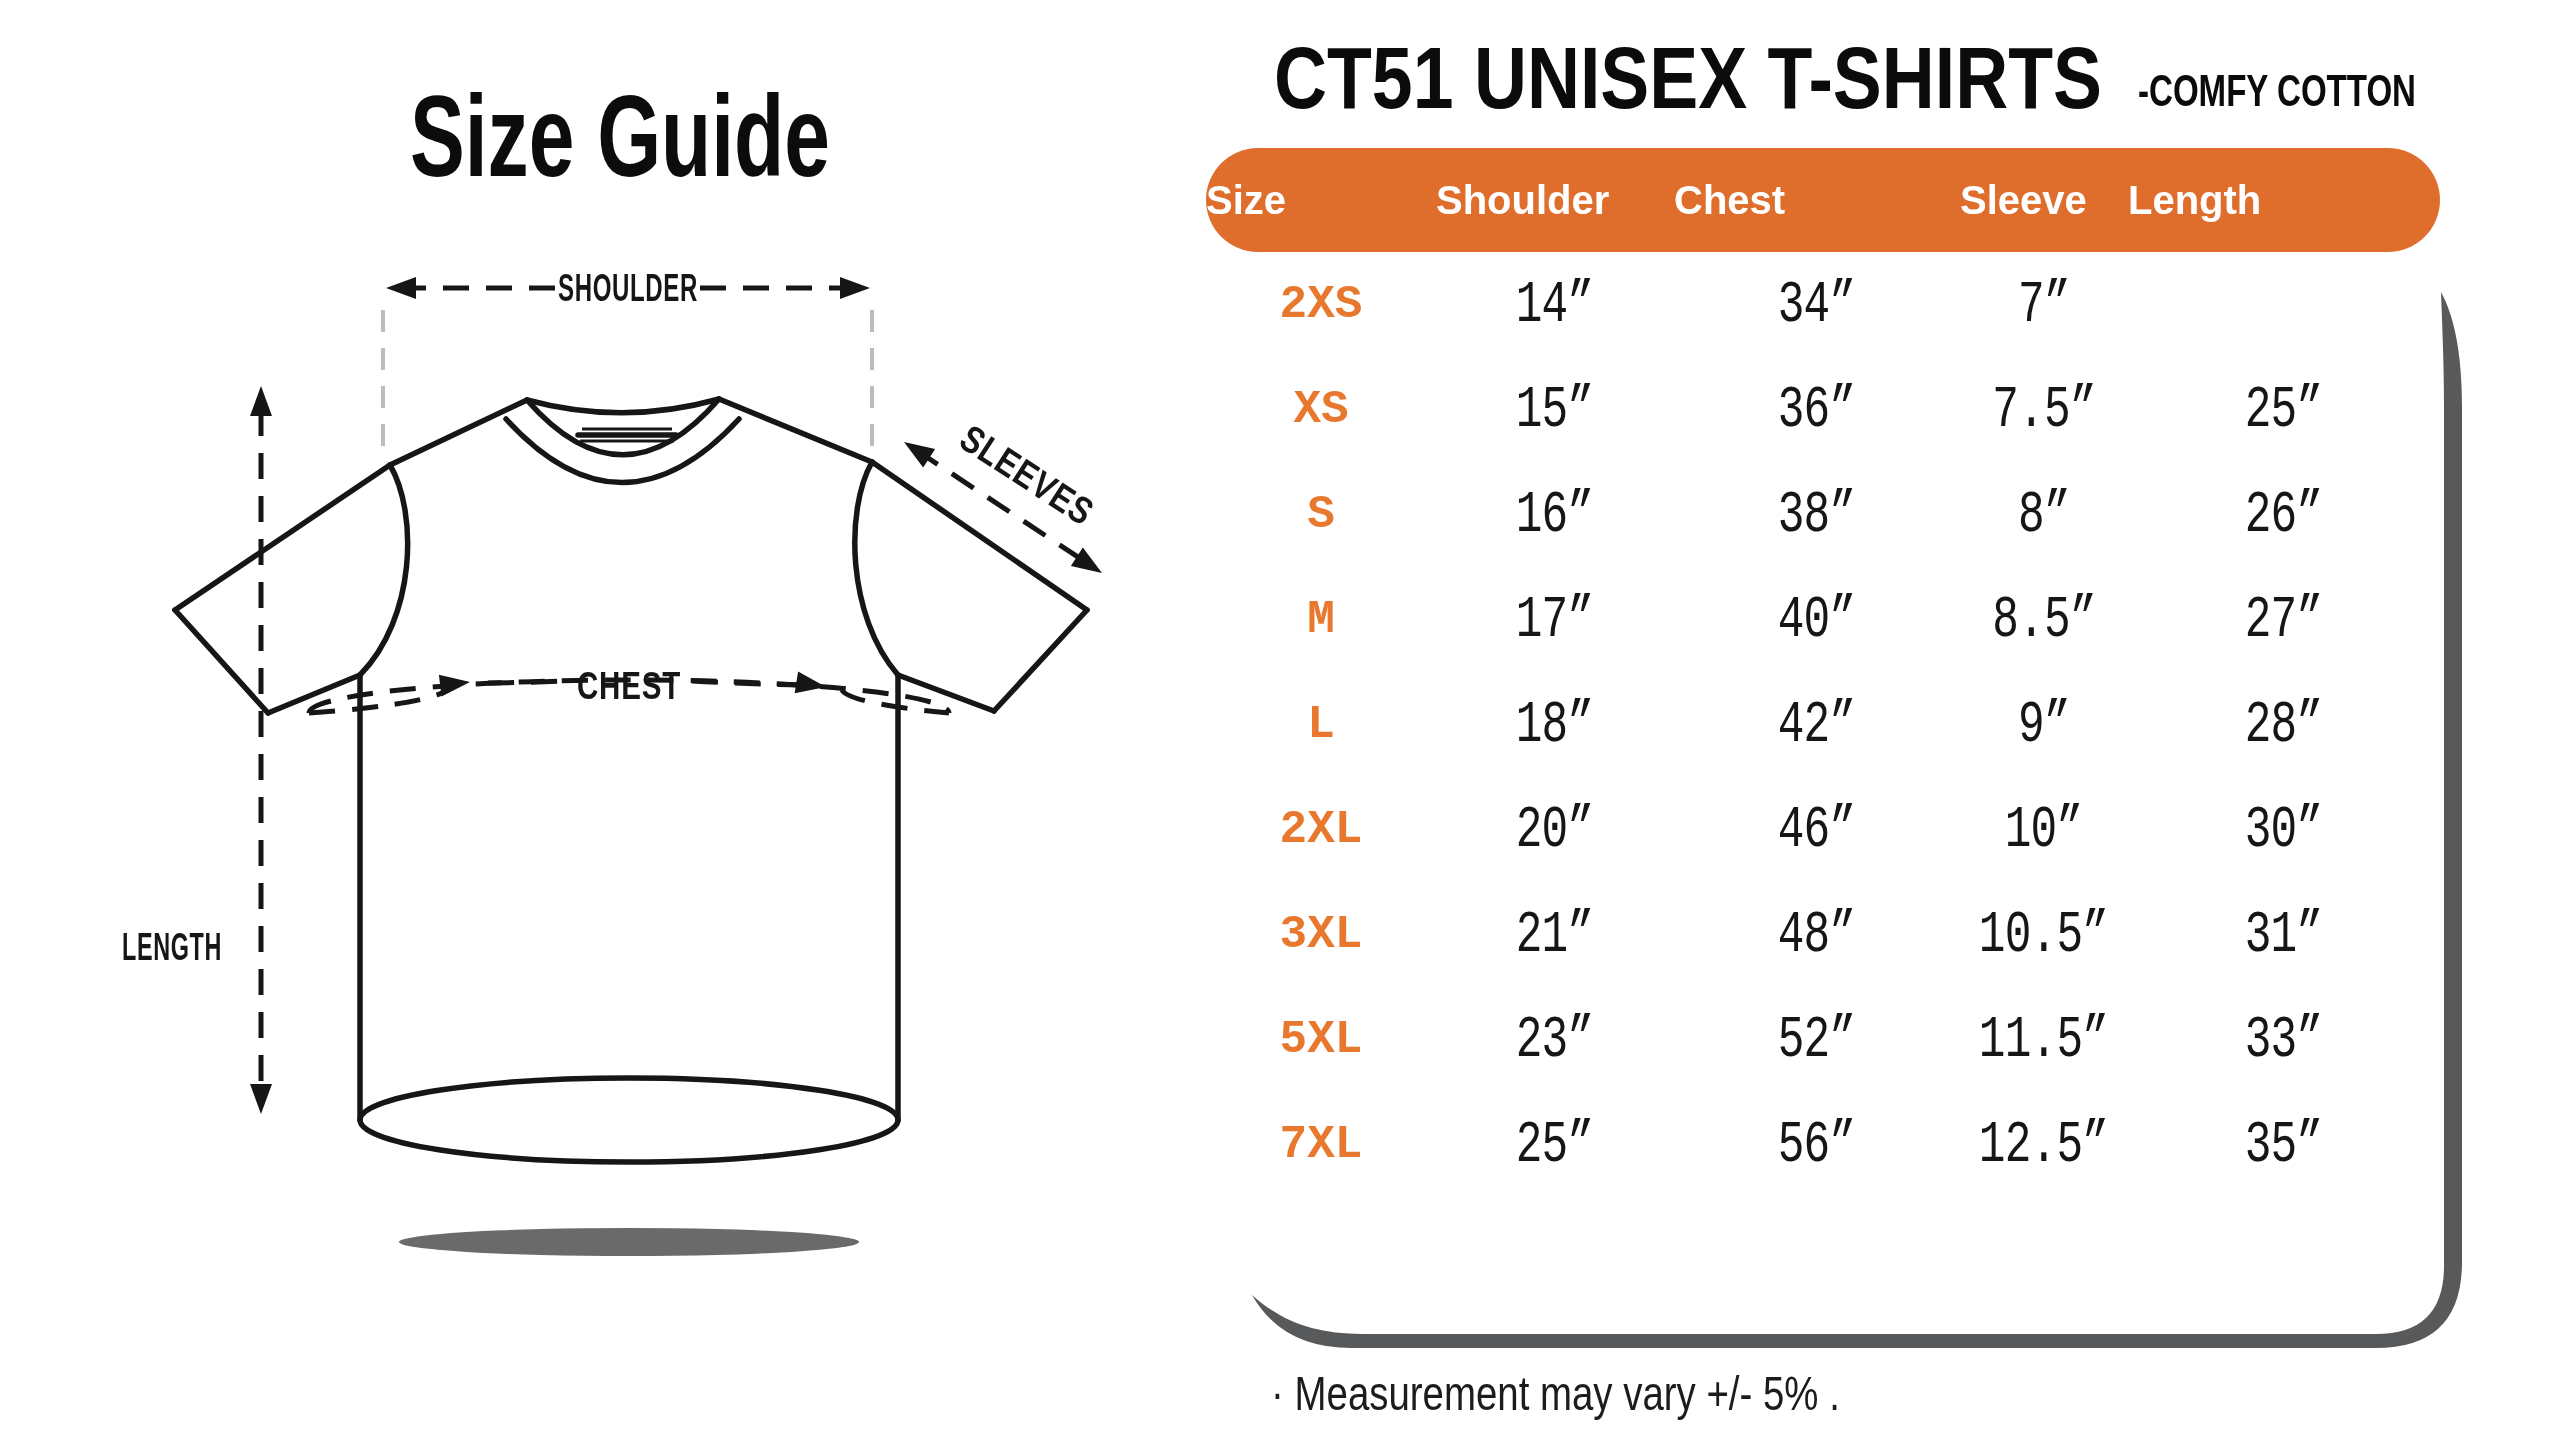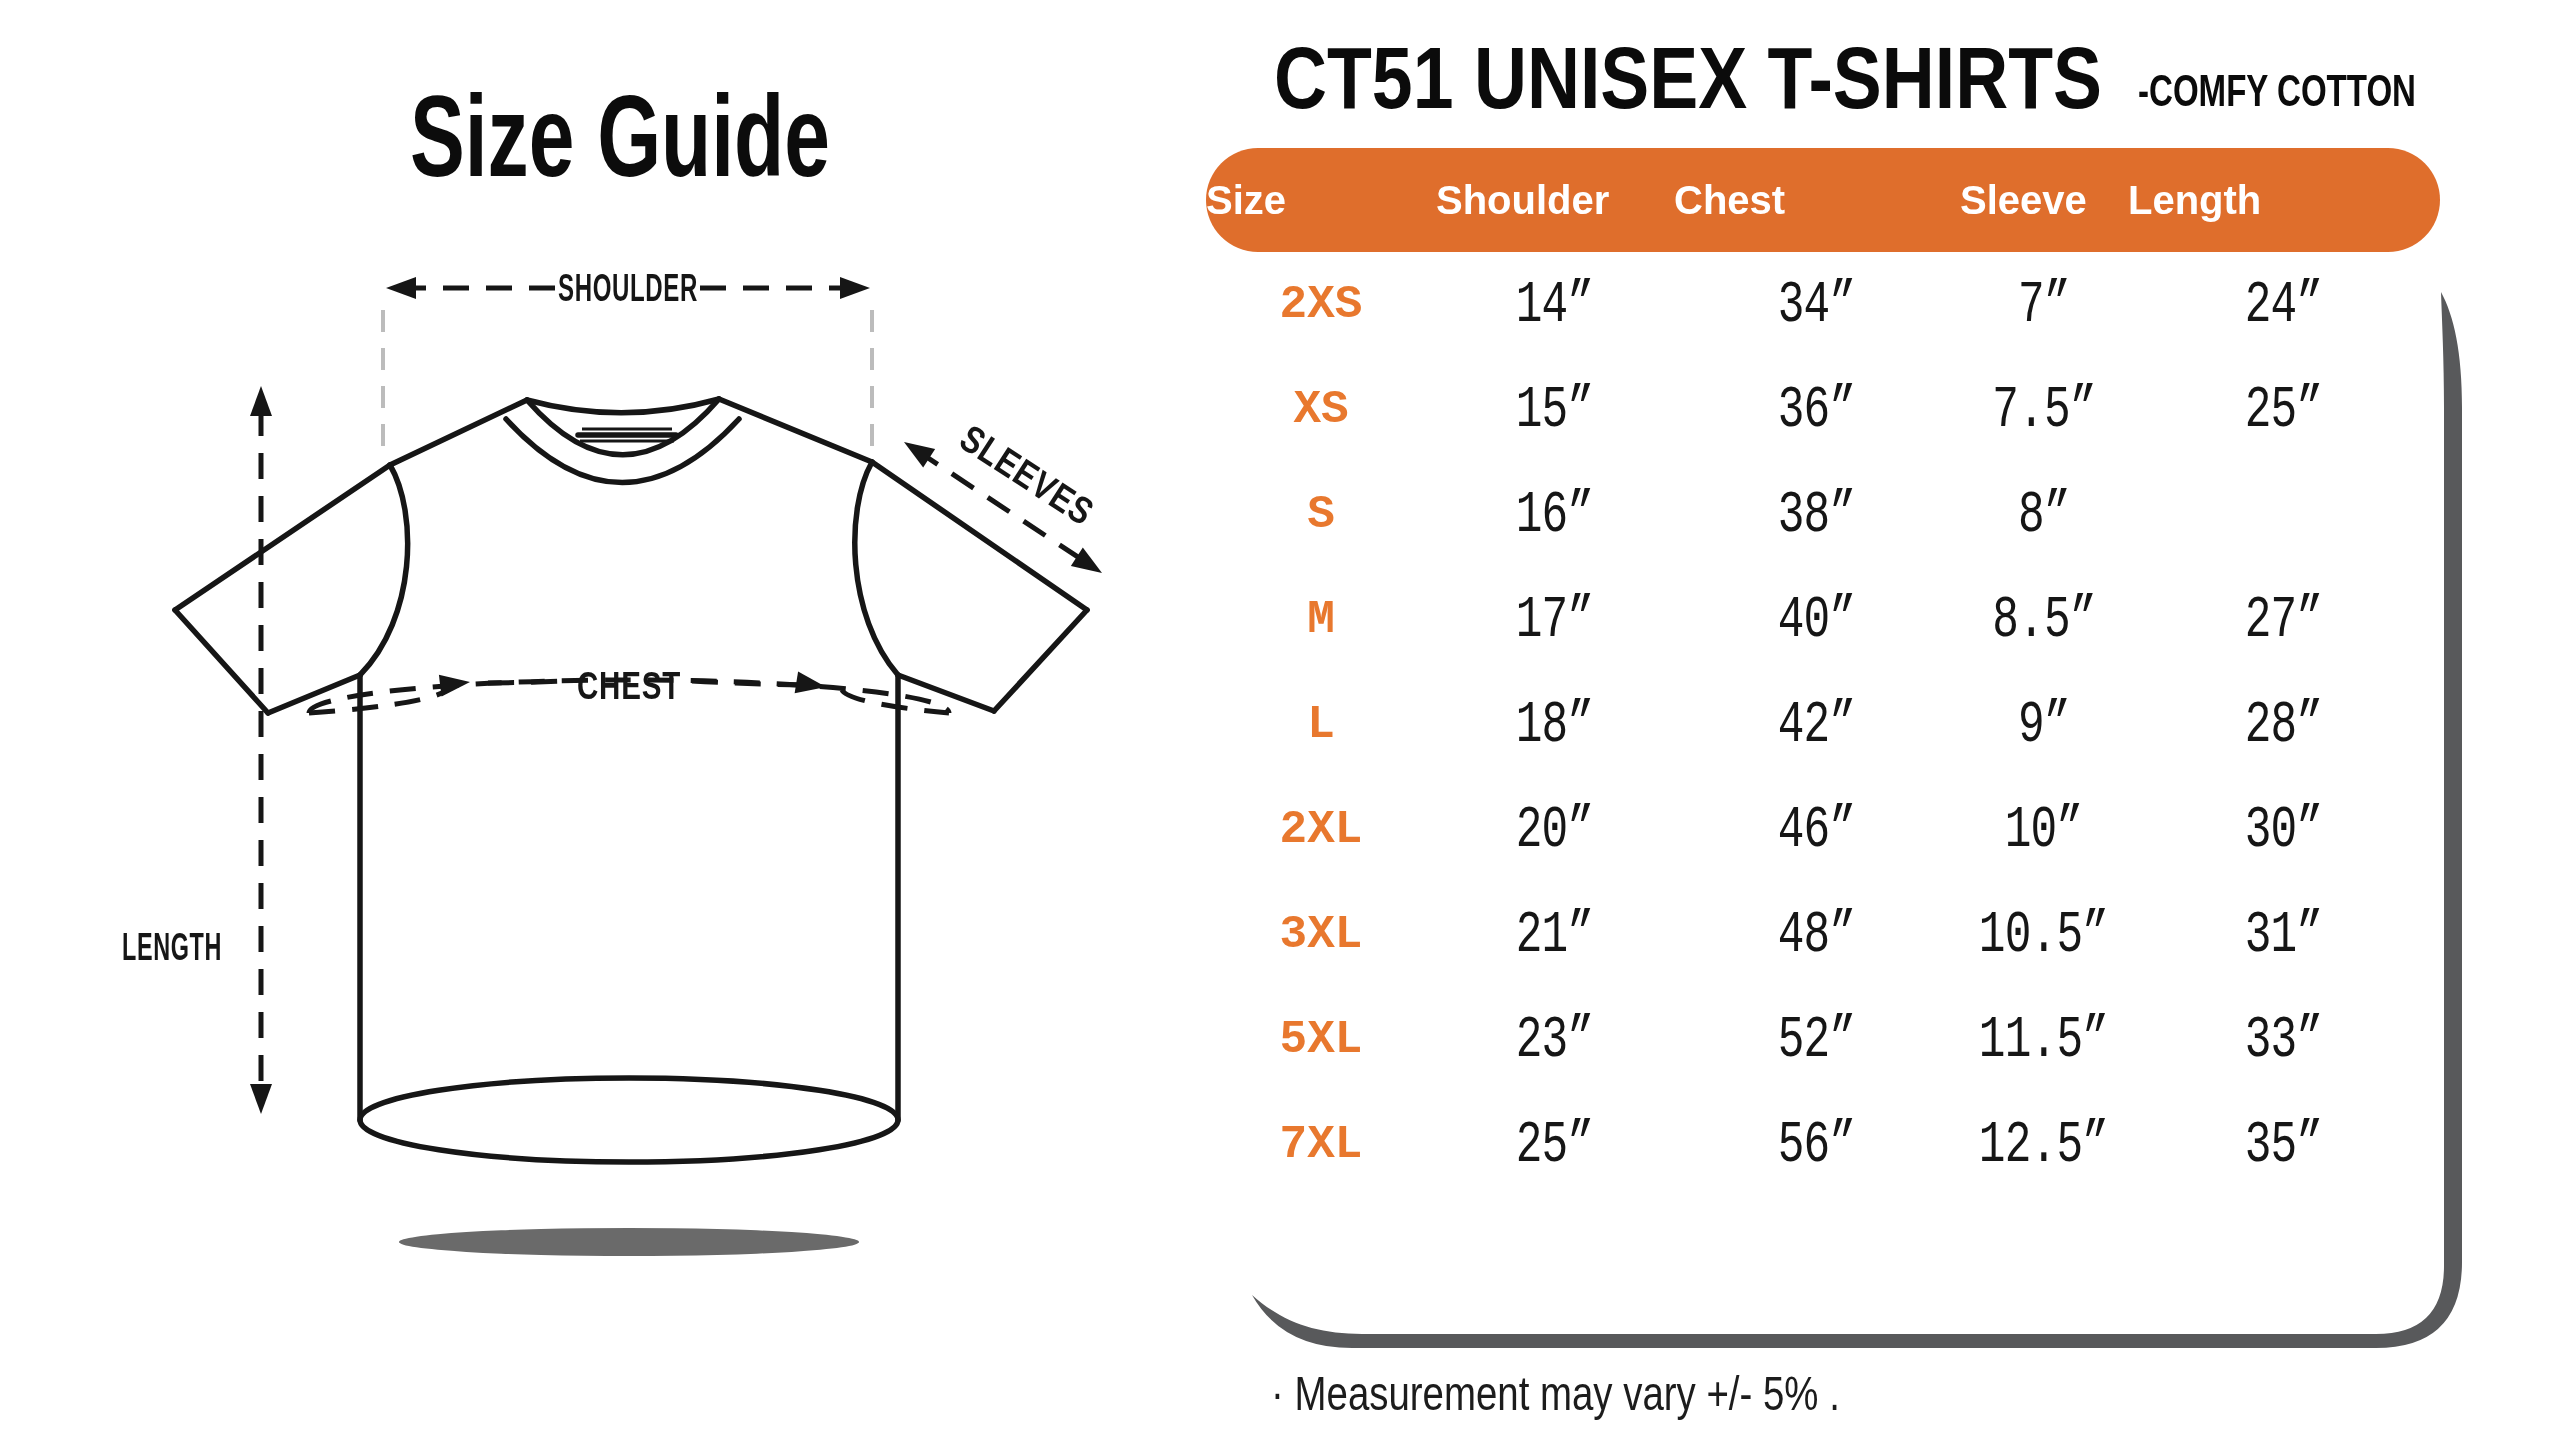--- a/index.html
+++ b/index.html
@@ -188,23 +188,20 @@
           </div>
           <div class="cell">
             <span class="cnd">14”</span>
           </div>
           <div class="cell">
             <span class="cnd">34”</span>
           </div>
           <div class="cell">
             <span class="cnd">7”</span>
           </div>
-          <div class="cell">
-            <span class="cnd">24”</span>
-          </div>
         </div>
         <div class="trow">
           <div class="cell">
             <span class="size-label">XS</span>
           </div>
           <div class="cell">
             <span class="cnd">15”</span>
           </div>
           <div class="cell">
             <span class="cnd">36”</span>
@@ -221,20 +218,23 @@
             <span class="size-label">S</span>
           </div>
           <div class="cell">
             <span class="cnd">16”</span>
           </div>
           <div class="cell">
             <span class="cnd">38”</span>
           </div>
           <div class="cell">
             <span class="cnd">8”</span>
+          </div>
+          <div class="cell">
+            <span class="cnd">26”</span>
           </div>
         </div>
         <div class="trow">
           <div class="cell">
             <span class="size-label">M</span>
           </div>
           <div class="cell">
             <span class="cnd">17”</span>
           </div>
           <div class="cell">

